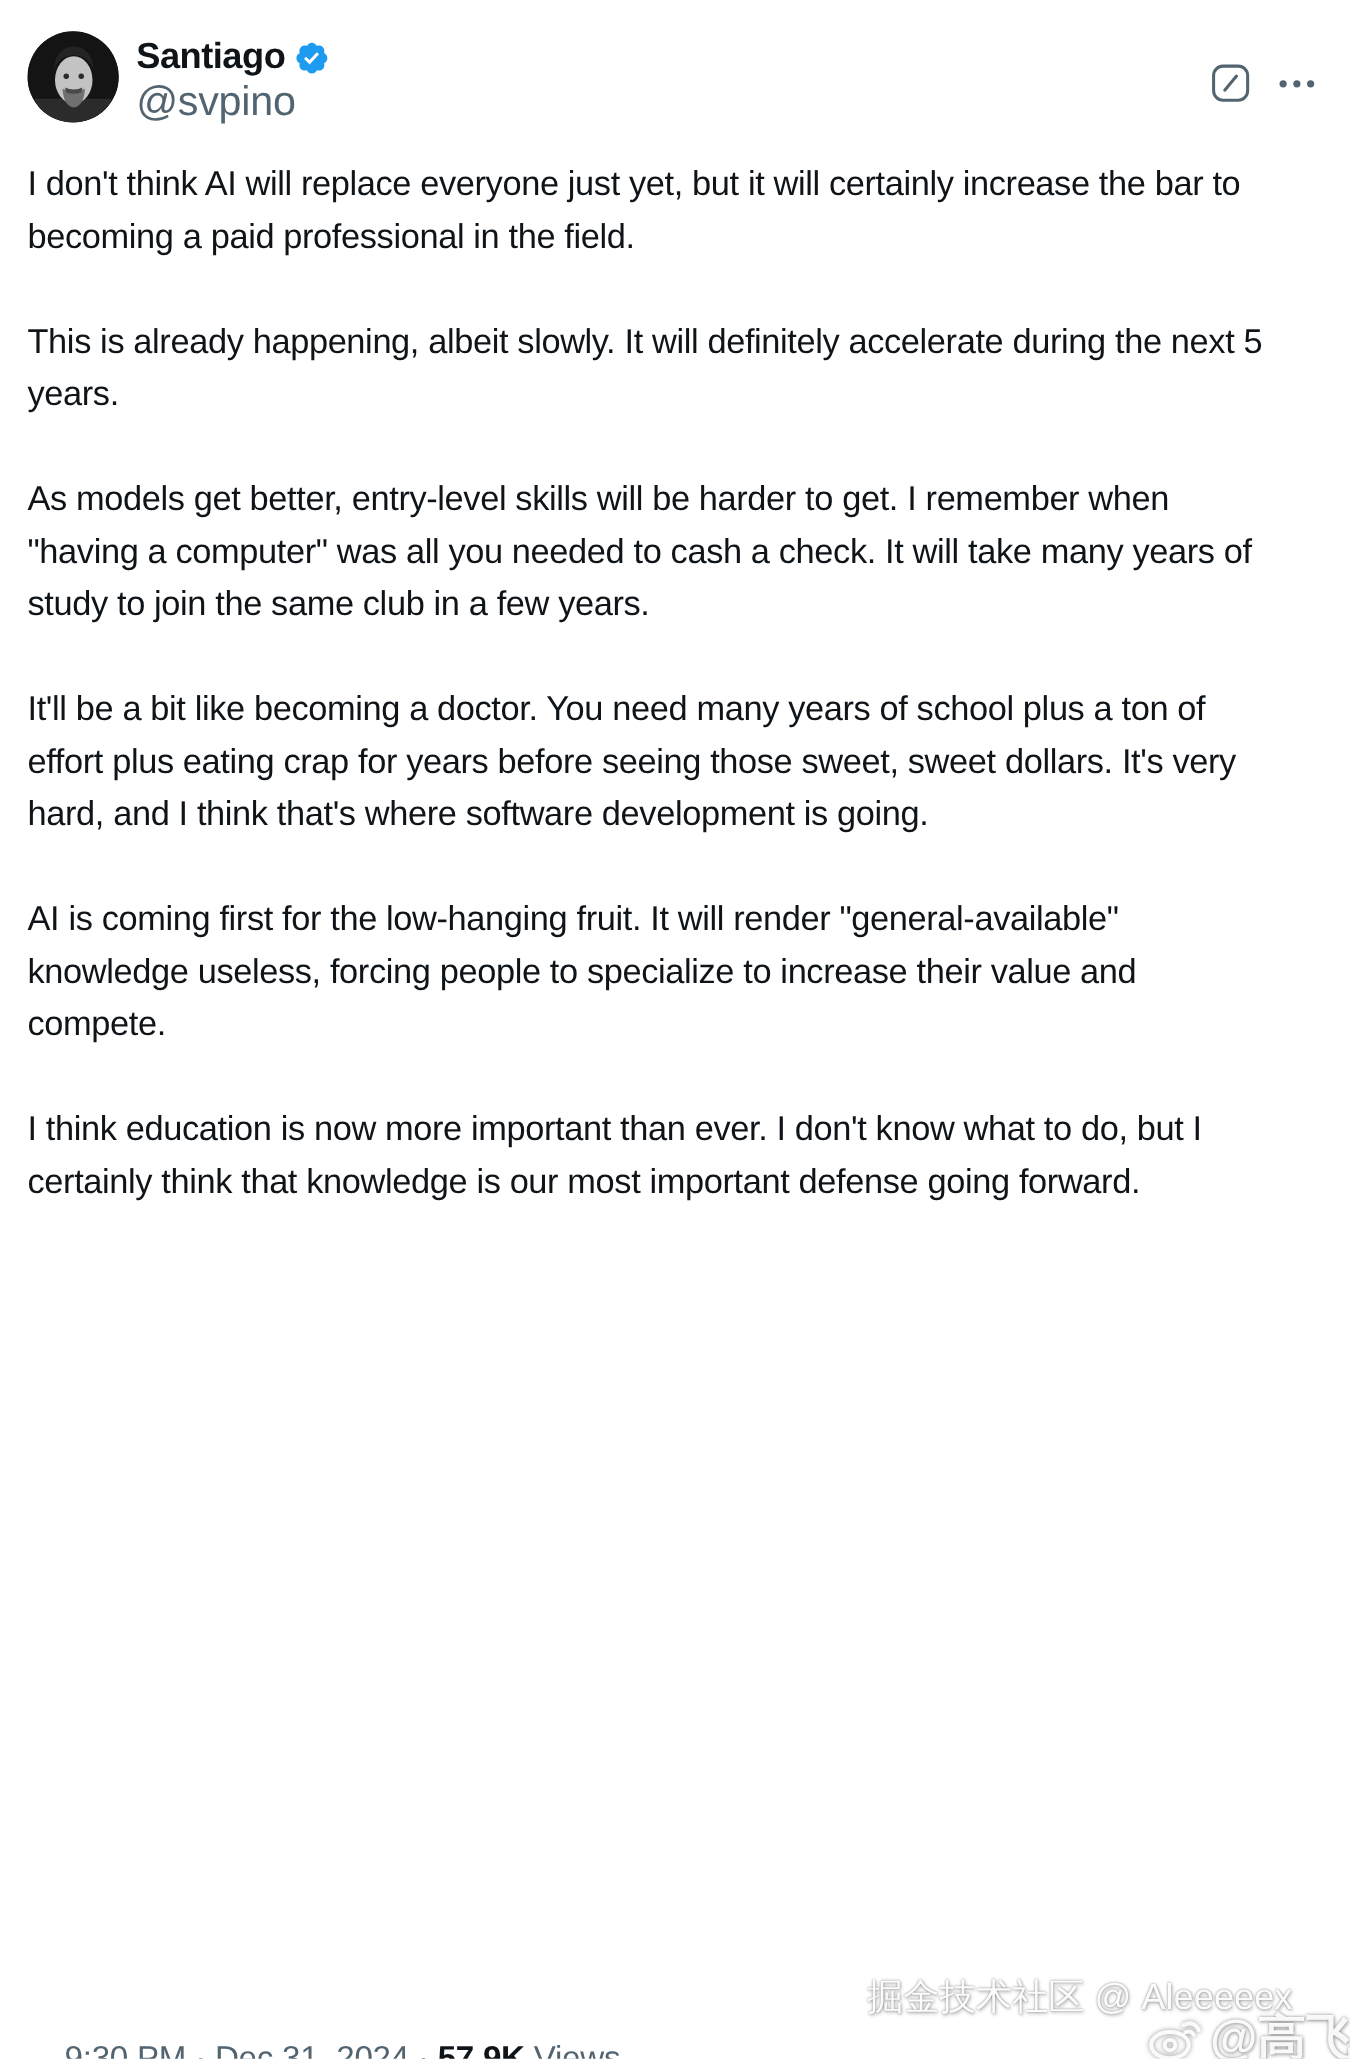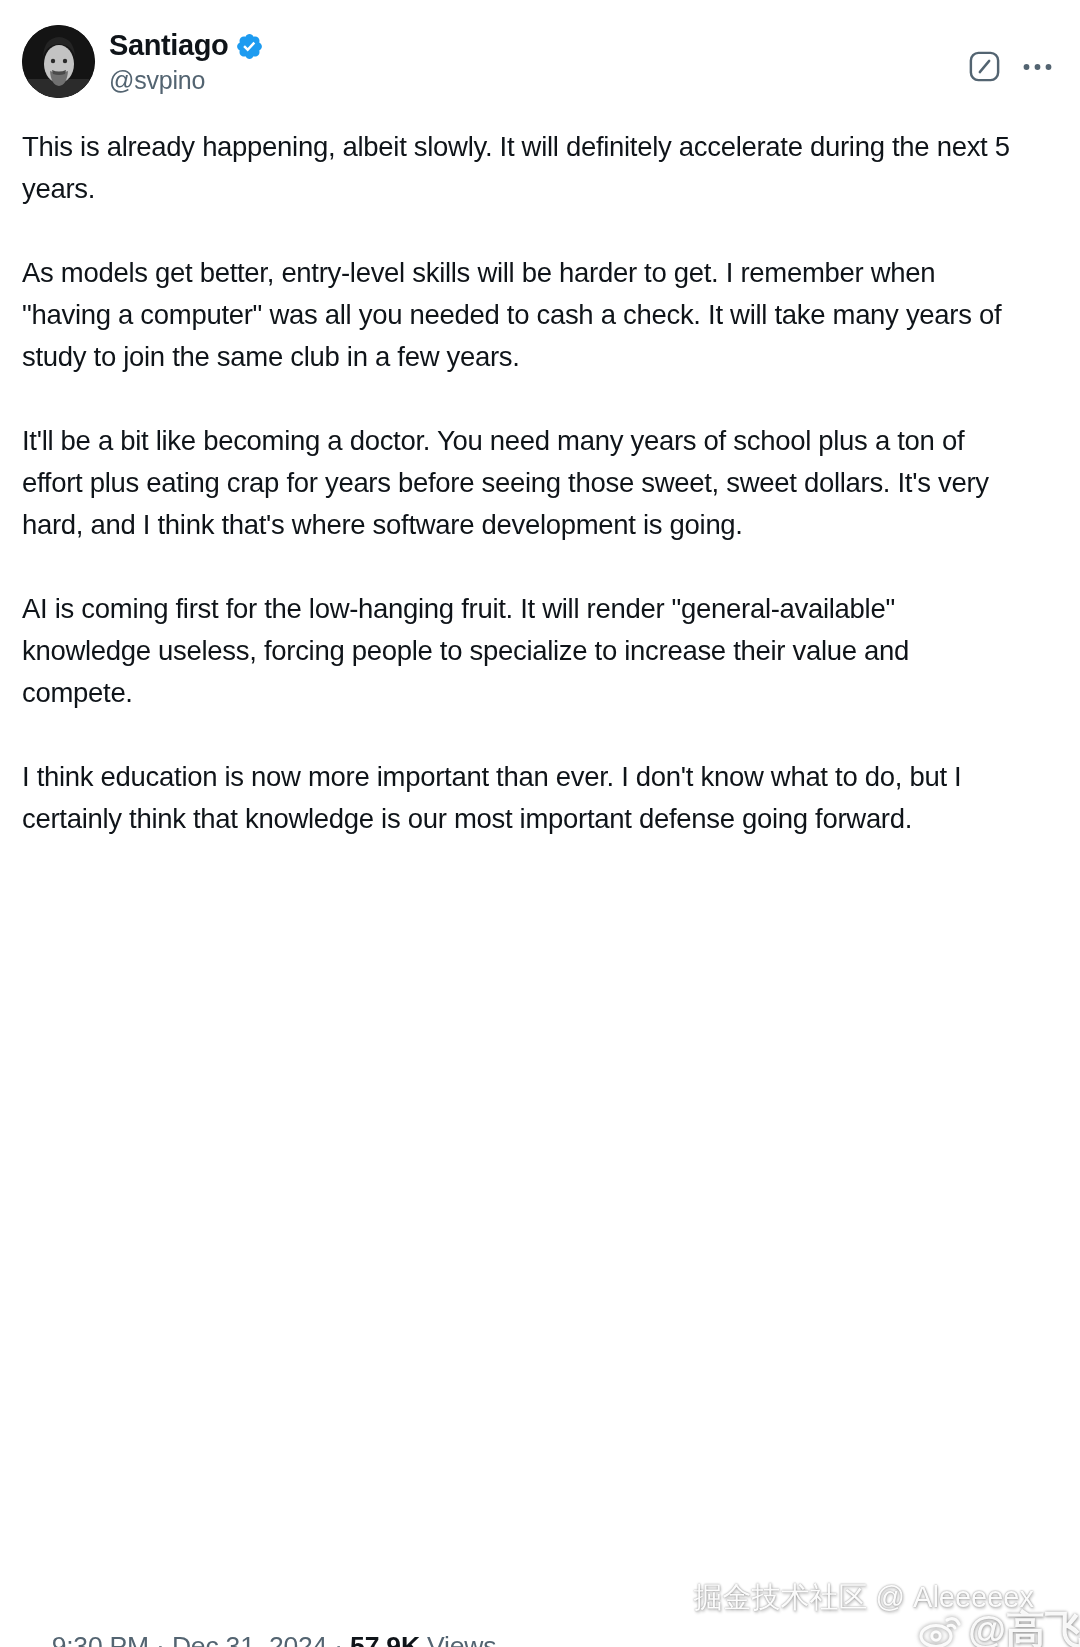--- a/index.html
+++ b/index.html
@@ -27,21 +27,21 @@
     background: #161616;
   }
   .user-info { margin-left: 14px; padding-top: 1px; cursor: pointer; }
   .name-row { display: flex; align-items: center; gap: 7px; }
   .display-name {
     font-size: 29px; font-weight: bold;
     color: #0f1419; letter-spacing: -0.4px; line-height: 34px;
   }
   .badge { width: 29px; height: 29px; margin-top: 3px; }
   .handle {
-    font-size: 25px; color: #536471;
+    font-size: 33px; color: #536471;
     letter-spacing: -0.2px; line-height: 33px; margin-top: 2px;
   }
   .header-actions {
     margin-left: auto;
     display: flex; align-items: center; gap: 22px;
     padding-top: 10px;
   }
   .icon-btn { background: none; border: none; padding: 0; cursor: pointer; display: flex; }
 
   
@@ -134,20 +134,21 @@
         <svg width="31" height="14" viewBox="0 0 31 14">
           <circle cx="4.5" cy="7" r="2.9" fill="#536471"></circle>
           <circle cx="15.5" cy="7" r="2.9" fill="#536471"></circle>
           <circle cx="26.5" cy="7" r="2.9" fill="#536471"></circle>
         </svg>
       </button>
     </div>
   </header>
 
   <div class="tweet-body">
+    <p>I don't think AI will replace everyone just yet, but it will certainly increase the bar to becoming a paid professional in the field.</p>
     <p>This is already happening, albeit slowly. It will definitely accelerate during the next 5 years.</p>
     <p>As models get better, entry-level skills will be harder to get. I remember when "having a computer" was all you needed to cash a check. It will take many years of study to join the same club in a few years.</p>
     <p>It'll be a bit like becoming a doctor. You need many years of school plus a ton of effort plus eating crap for years before seeing those sweet, sweet dollars. It's very hard, and I think that's where software development is going.</p>
     <p>AI is coming first for the low-hanging fruit. It will render "general-available" knowledge useless, forcing people to specialize to increase their value and compete.</p>
     <p>I think education is now more important than ever. I don't know what to do, but I certainly think that knowledge is our most important defense going forward.</p>
   </div>
 
   <div class="tweet-footer">
     <span>9:30 PM</span><span> · </span><span>Dec 31, 2024</span><span> · </span><span class="views-count">57.9K</span><span> Views</span>
   </div>

